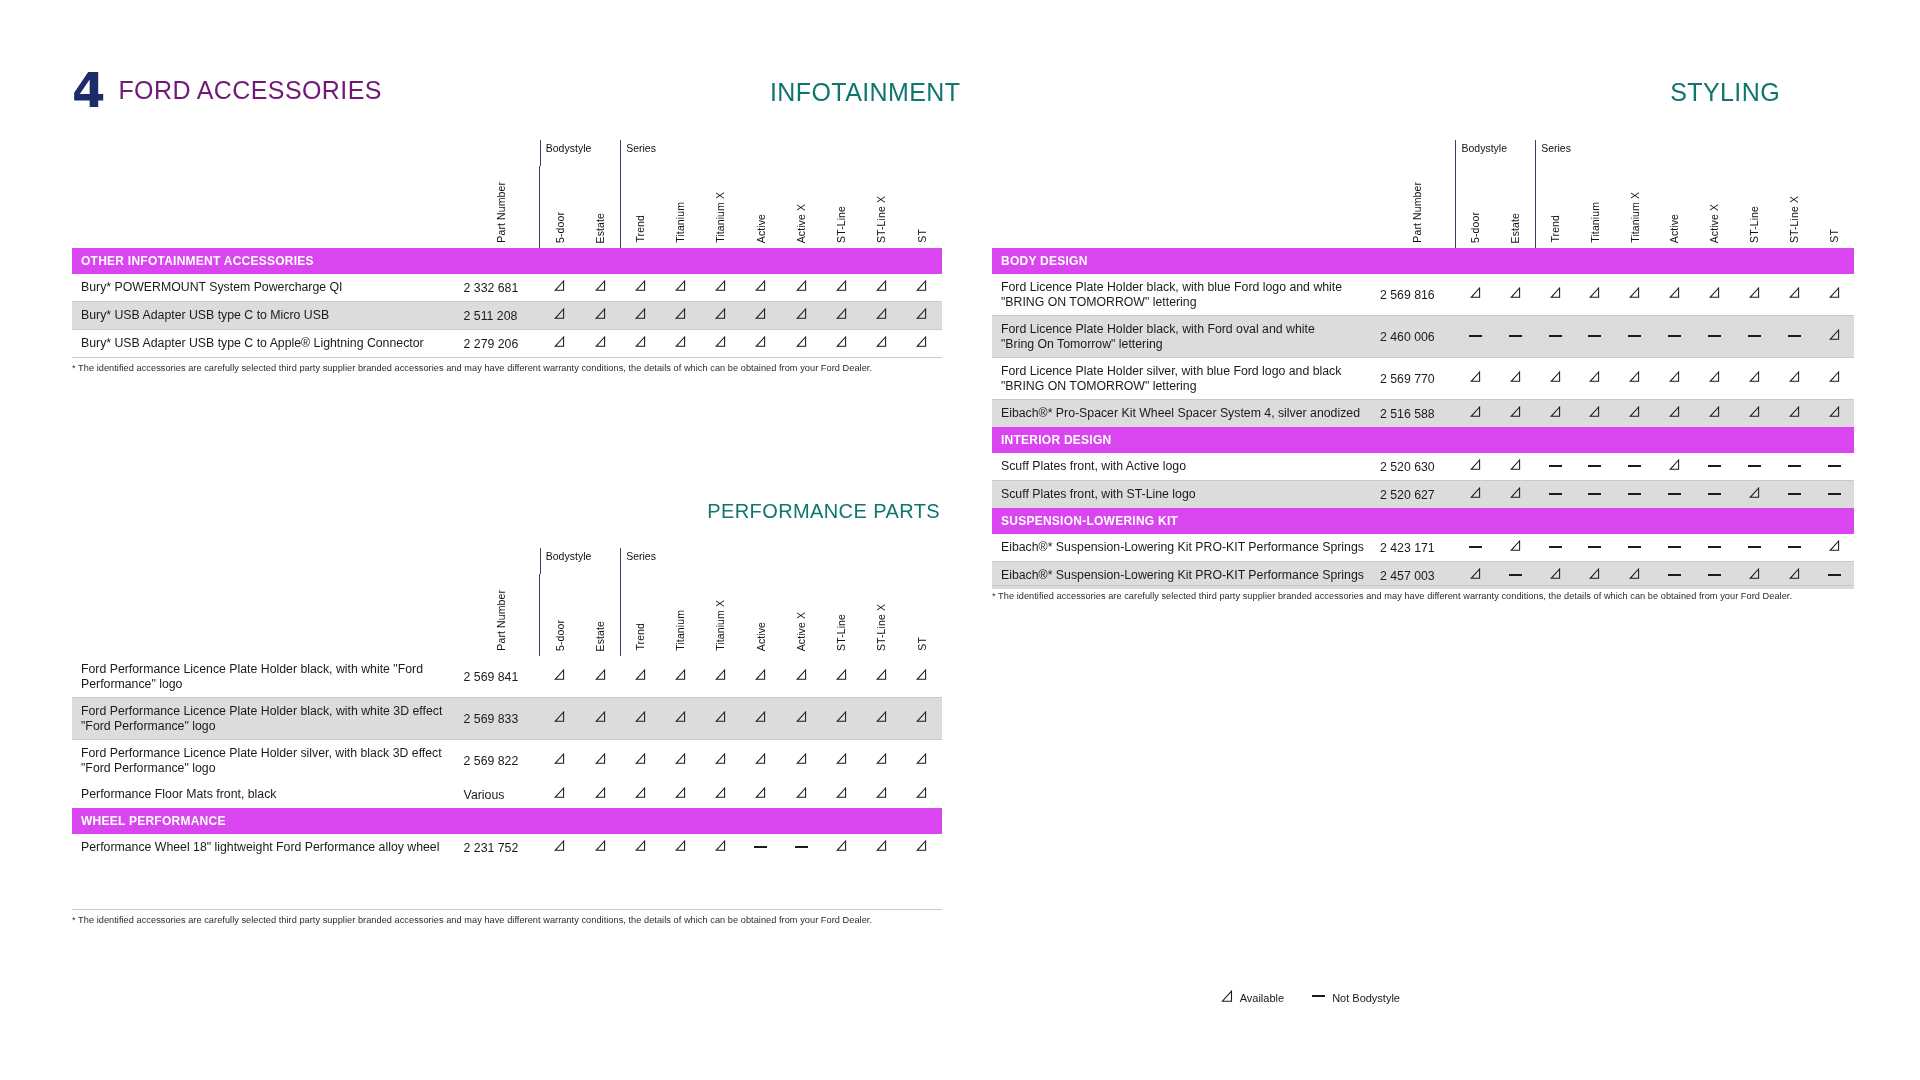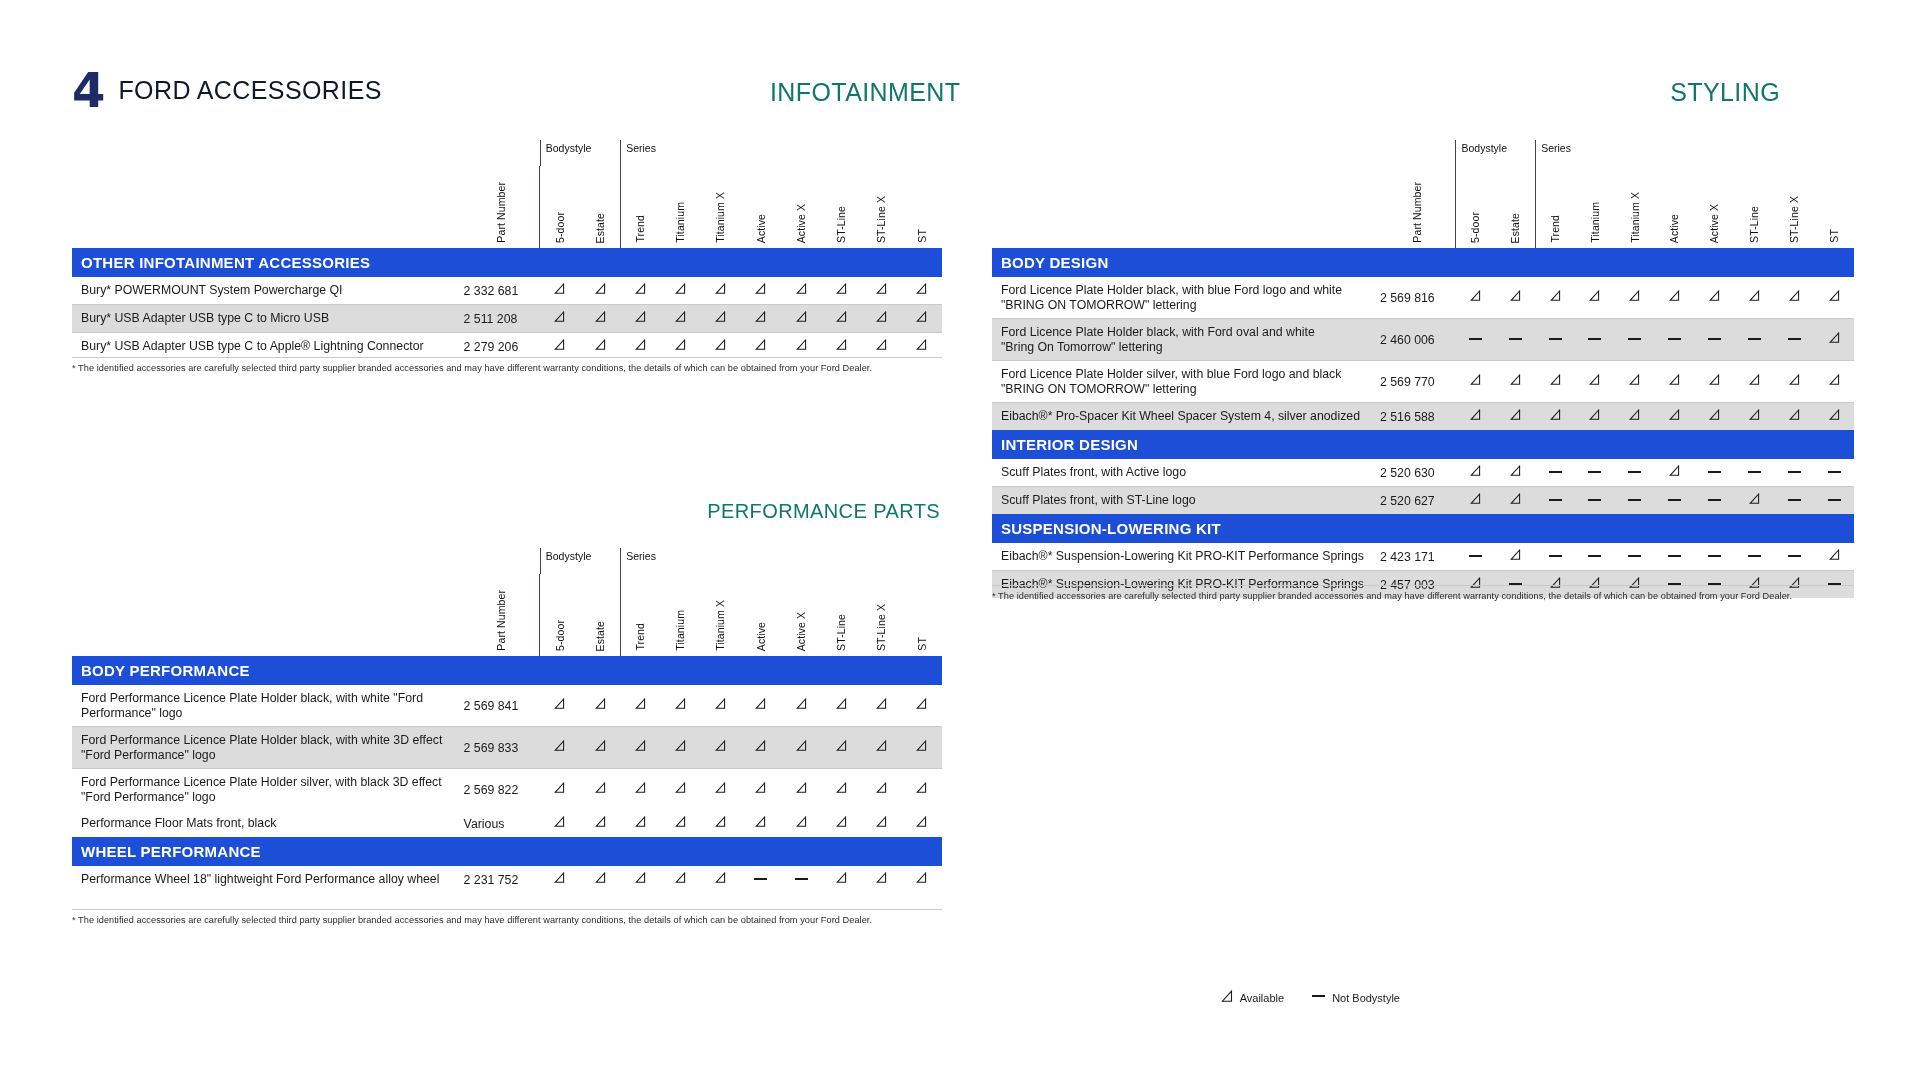--- a/index.html
+++ b/index.html
@@ -16,21 +16,21 @@
   .brand-head {
     position: absolute; left: 72px; top: 70px;
     display: flex; align-items: center; gap: 14px;
   }
   .chapter-num {
     font-size: 48px; font-weight: 700; color: #1d2b66;
     line-height: 0.85; letter-spacing: -1px;
     font-family: "DejaVu Sans", sans-serif;
   }
   .brand-title {
-    font-size: 25px; font-weight: 400; color: #0f172a;
+    font-size: 25px; font-weight: 400; color: #701a75;
     letter-spacing: 0.4px;
   }
   .sec-title {
     position: absolute; font-size: 25px; color: #0f766e;
     letter-spacing: 0.4px; white-space: nowrap;
   }
   #t-info    { left: 770px; top: 78px; }
   #t-style   { left: 1780px; top: 78px; transform: translateX(-100%); }
   #t-perf    { left: 940px; top: 500px; transform: translateX(-100%); font-size: 20px; }
 
@@ -58,22 +58,22 @@
   .vtxt {
     writing-mode: vertical-rl; transform: rotate(180deg);
     font-size: 10.5px; color: #111; white-space: nowrap;
     line-height: 1; letter-spacing: 0.1px;
     margin: 0 auto; display: block;
   }
   .vline-l { border-left: 1.3px solid #3a3f63; }
 
   
   .band td {
-    background: #1d4ed8; color: #fff;
-    font-size: 15px; font-weight: 700; letter-spacing: 0.25px;
+    background: #d946ef; color: #fff;
+    font-size: 12px; font-weight: 700; letter-spacing: 0.25px;
     padding: 6px 9px; height: 22px;
   }
 
   
   tr.drow td { font-size: 12.3px; color: #1b1b1b; padding: 6px 0; }
   tr.drow.alt td { background: #dcdcdc; }
   tr.drow td.desc { padding-left: 9px; line-height: 14.5px; }
   tr.drow td.pn   { text-align: left; font-size: 12.3px; white-space: nowrap; }
   tr.drow td.mk   { text-align: center; }
   tr.sep td { border-top: 1px solid #c9c9c9; padding: 0; height: 0; font-size: 0; line-height: 0; }
@@ -353,23 +353,20 @@
             </td>
             <td>
               <span class="vtxt">ST-Line</span>
             </td>
             <td>
               <span class="vtxt">ST-Line X</span>
             </td>
             <td>
               <span class="vtxt">ST</span>
             </td>
-          </tr>
-          <tr class="band">
-            <td colspan="12">BODY PERFORMANCE</td>
           </tr>
           <tr class="drow">
             <td class="desc">Ford Performance Licence Plate Holder black, with white "Ford Performance" logo</td>
             <td class="pn">2 569 841</td>
             <td class="mk"><span class="glyph-yes"><svg width="11" height="12" viewBox="0 0 11 12">
                   <path d="M9.6 1.0 L1.2 10.3 L9.6 10.3 Z" fill="none" stroke="#1b1b1b" stroke-width="1.05"></path>
                 </svg></span></td>
             <td class="mk"><span class="glyph-yes"><svg width="11" height="12" viewBox="0 0 11 12">
                   <path d="M9.6 1.0 L1.2 10.3 L9.6 10.3 Z" fill="none" stroke="#1b1b1b" stroke-width="1.05"></path>
                 </svg></span></td>

